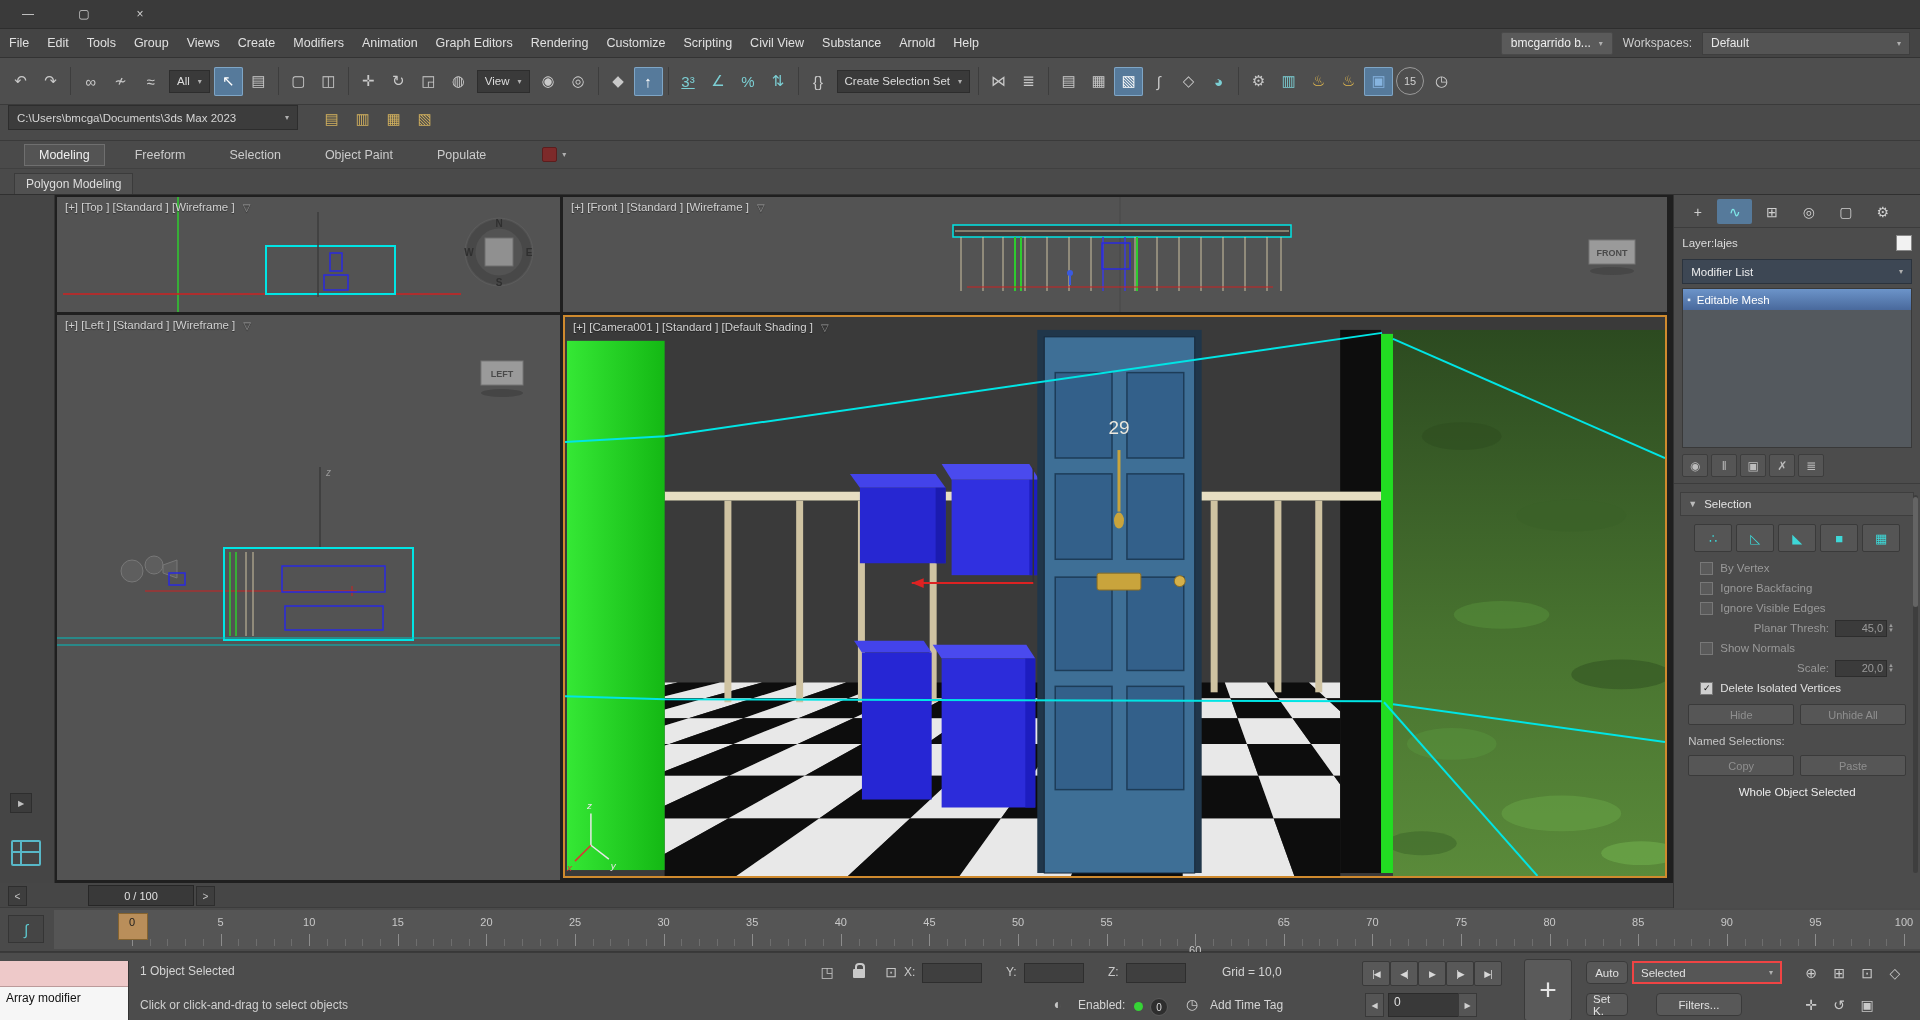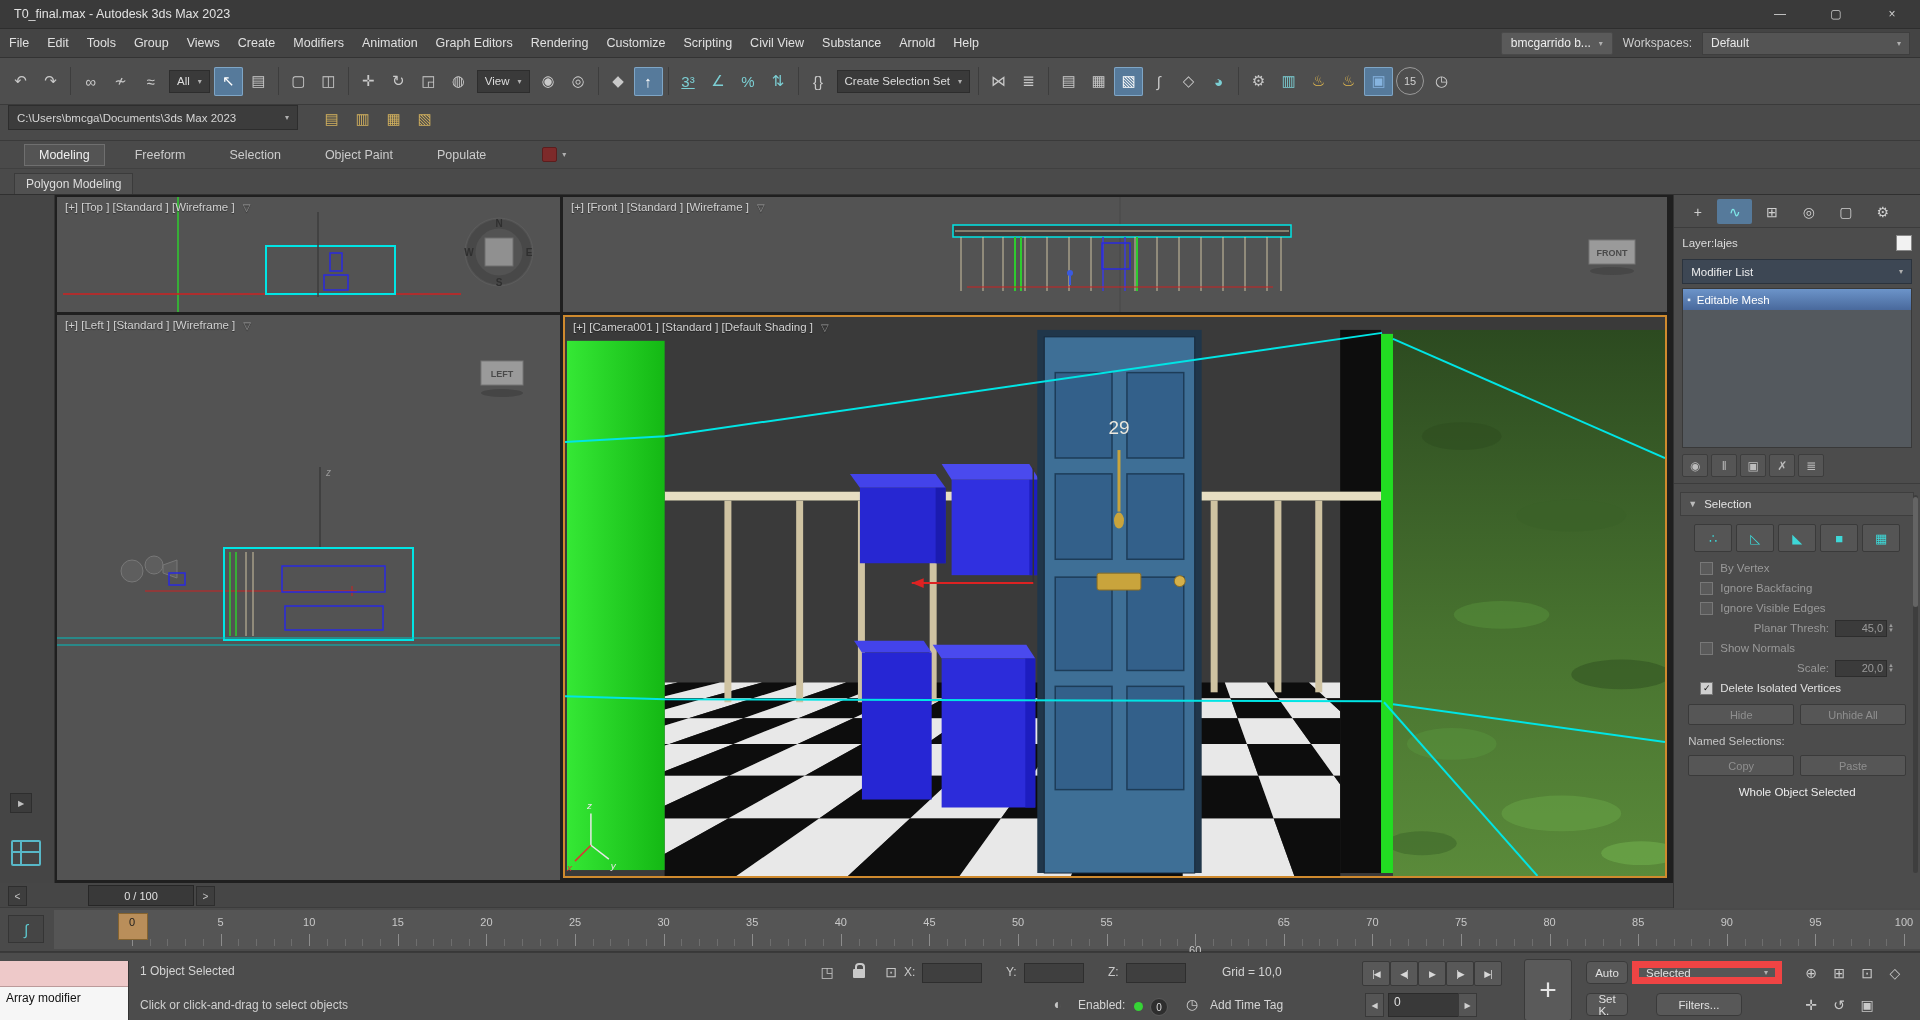--- a/index.html
+++ b/index.html
@@ -136,34 +136,33 @@
   .coord-field{position:absolute;top:10px;width:58px;height:18px;background:#3f3f3f;border:1px solid #2e2e2e}
   .tr-btn{position:absolute;top:8px;width:26px;height:23px;background:#585858;border:1px solid #393939;border-radius:2px;
     display:flex;align-items:center;justify-content:center;font-size:9px;color:#d8d8d8;letter-spacing:-1px}
   .key-btn{position:absolute;top:40px;width:17px;height:22px;background:#555;border:1px solid #393939;display:flex;
     align-items:center;justify-content:center;font-size:8px;color:#cfcfcf}
   .frame-field{position:absolute;left:1388px;top:40px;width:66px;height:20px;background:#393939;border:1px solid #2b2b2b;
     color:#e0e0e0;font-size:12px;padding:1px 5px}
   .bigkey{position:absolute;left:1524px;top:6px;width:46px;height:60px;background:#5a5a5a;border:1px solid #3a3a3a;
     border-radius:3px;display:flex;align-items:center;justify-content:center;font-size:30px;color:#e4e4e4}
   .sb-btn{position:absolute;height:23px;background:#585858;border:1px solid #3a3a3a;border-radius:4px;color:#e0e0e0;
-    display:flex;align-items:center;justify-content:center;font-size:11.5px;padding:0 12px;box-sizing:border-box}
-  .sb-dd{position:absolute;height:23px;background:#565656;border:7px solid #ef4444;color:#e0e0e0;display:flex;
+    display:flex;align-items:center;justify-content:center;font-size:11.5px;padding:0 6px;box-sizing:border-box}
+  .sb-dd{position:absolute;height:23px;background:#565656;border:2px solid #ef4444;color:#e0e0e0;display:flex;
     align-items:center;justify-content:space-between;font-size:11.5px;padding:0 7px;box-sizing:border-box}
   .green-dot{position:absolute;width:9px;height:9px;border-radius:50%;background:#36d336}
   .deg-badge{position:absolute;width:16px;height:16px;border-radius:50%;background:#2e2e2e;border:1px solid #5a5a5a;
     color:#ddd;font-size:10px;display:flex;align-items:center;justify-content:center}
   .nav-ico{position:absolute;width:26px;height:24px;display:flex;align-items:center;justify-content:center;
     font-size:14px;color:#c9c9c9}
 </style>
 </head>
 <body>
 
 <div class="titlebar">
-  <div class="title-text">T0_final.max - Autodesk 3ds Max 2023</div>
   <div class="win-btn">—</div>
   <div class="win-btn">▢</div>
   <div class="win-btn">×</div>
 </div>
 
 <div class="menubar">
   <div id="menu-items">
       <div class="menu-item">File</div>
       <div class="menu-item">Edit</div>
       <div class="menu-item">Tools</div>

